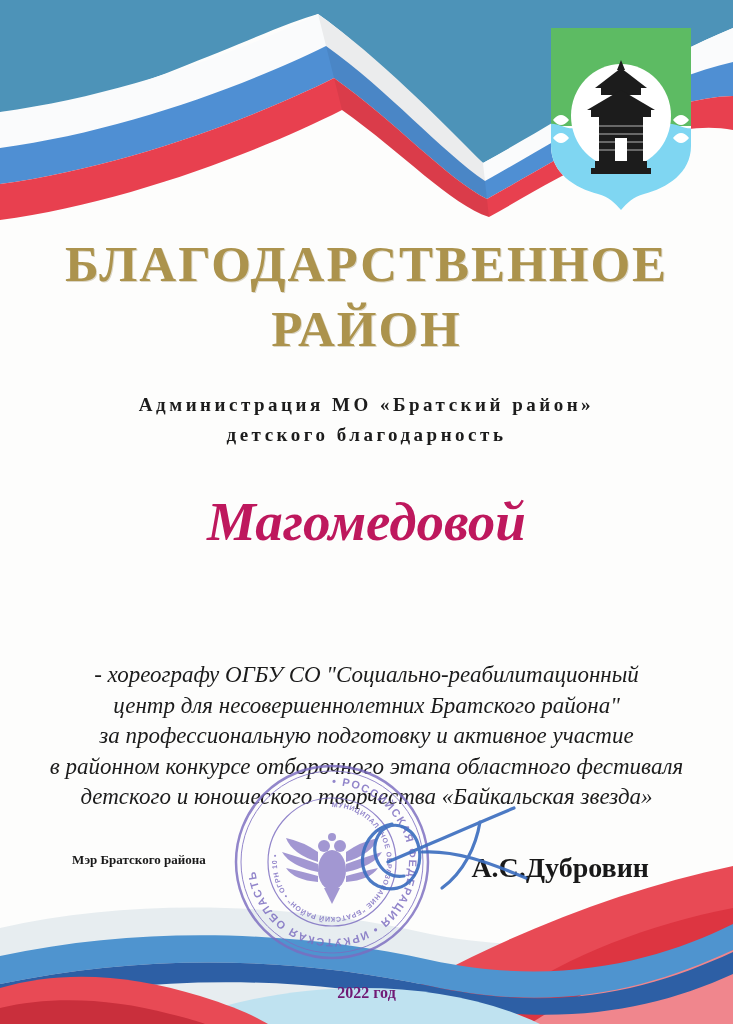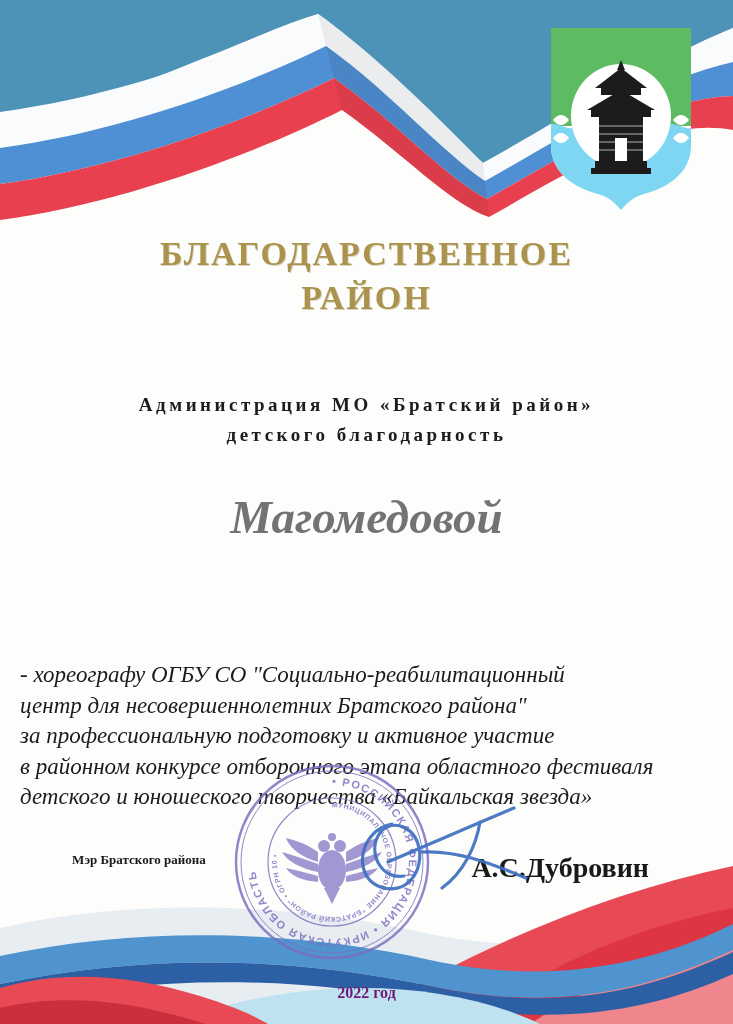--- a/index.html
+++ b/index.html
@@ -9,34 +9,34 @@
     width:733px; height:1024px;
     margin:0 auto;
     background:#fdfdfc;
     overflow:hidden;
     font-family:"Liberation Serif", serif;
   }
   .banner-top { position:absolute; top:0; left:0; width:733px; height:240px; z-index:1; }
   .coat-of-arms { position:absolute; left:543px; top:26px; width:156px; height:186px; z-index:3; }
   .title-block { position:absolute; top:232px; left:0; right:0; text-align:center; z-index:4; }
   .title-line {
-    font-size:34px; font-weight:bold; letter-spacing:2px;
+    font-size:51px; font-weight:bold; letter-spacing:2px;
     color:#ac934d; line-height:1.28;
     text-shadow:1px 1px 0 rgba(120,100,40,.25);
   }
   .issuer-block {
     position:absolute; top:390px; left:0; right:0; text-align:center; z-index:4;
     color:#1c1c1c; font-weight:bold; font-size:19px; letter-spacing:3.5px; line-height:1.6;
   }
   .recipient-block {
     position:absolute; top:488px; left:0; right:0; text-align:center; z-index:4;
-    color:#737373; font-weight:bold; font-style:italic; font-size:47px; line-height:1.25;
+    color:#be185d; font-weight:bold; font-style:italic; font-size:55px; line-height:1.25;
   }
   .body-block {
-    position:absolute; top:660px; left:20px; right:20px; z-index:4;
+    position:absolute; top:660px; left:20px; right:20px; text-align:center; z-index:4;
     color:#1b1b1b; font-style:italic; font-size:23px; line-height:1.33;
   }
   .sign-row { position:absolute; top:852px; left:0; right:0; height:40px; z-index:4; }
   .sign-position { position:absolute; left:72px; top:0; font-size:13px; font-weight:bold; color:#191919; }
   .sign-name { position:absolute; right:84px; top:0; font-size:28px; font-weight:bold; color:#191919; }
   .stamp { position:absolute; left:232px; top:762px; width:200px; height:200px; z-index:6; opacity:.82; }
   .signature-ink { position:absolute; left:330px; top:788px; width:210px; height:125px; z-index:7; opacity:.92; }
   .banner-bottom { position:absolute; bottom:0; left:0; width:733px; height:200px; z-index:4; }
   .year-line {
     position:absolute; bottom:22px; left:0; right:0; text-align:center; z-index:8;

